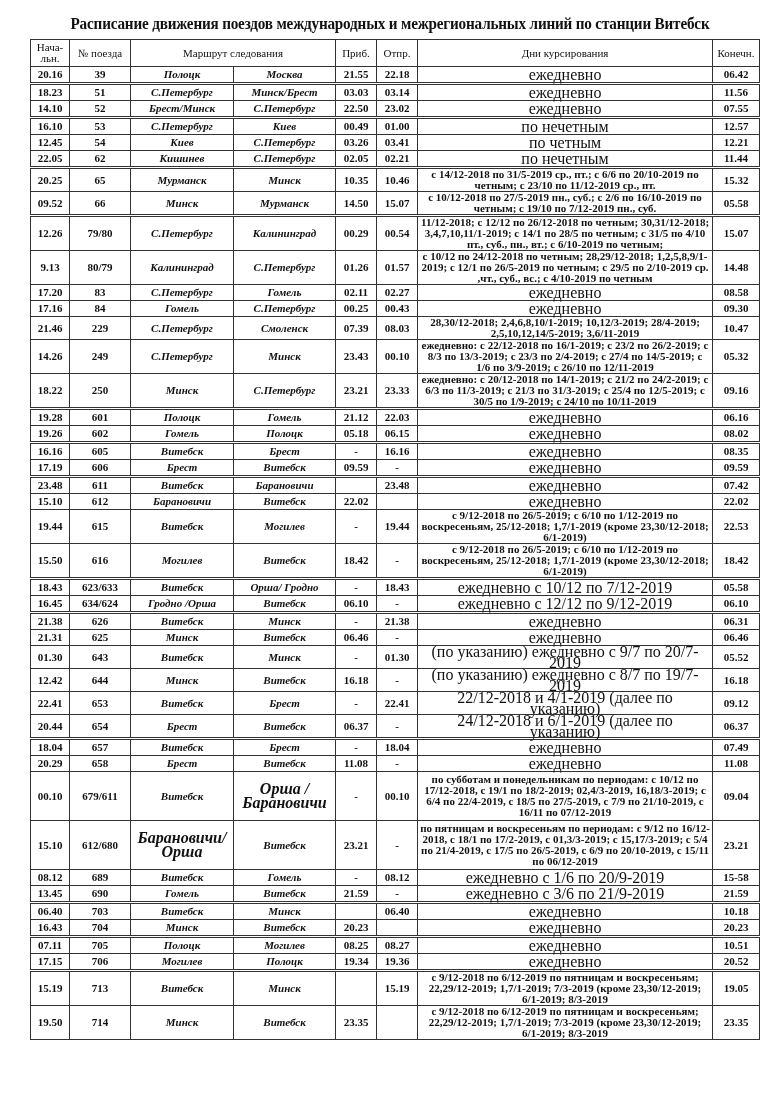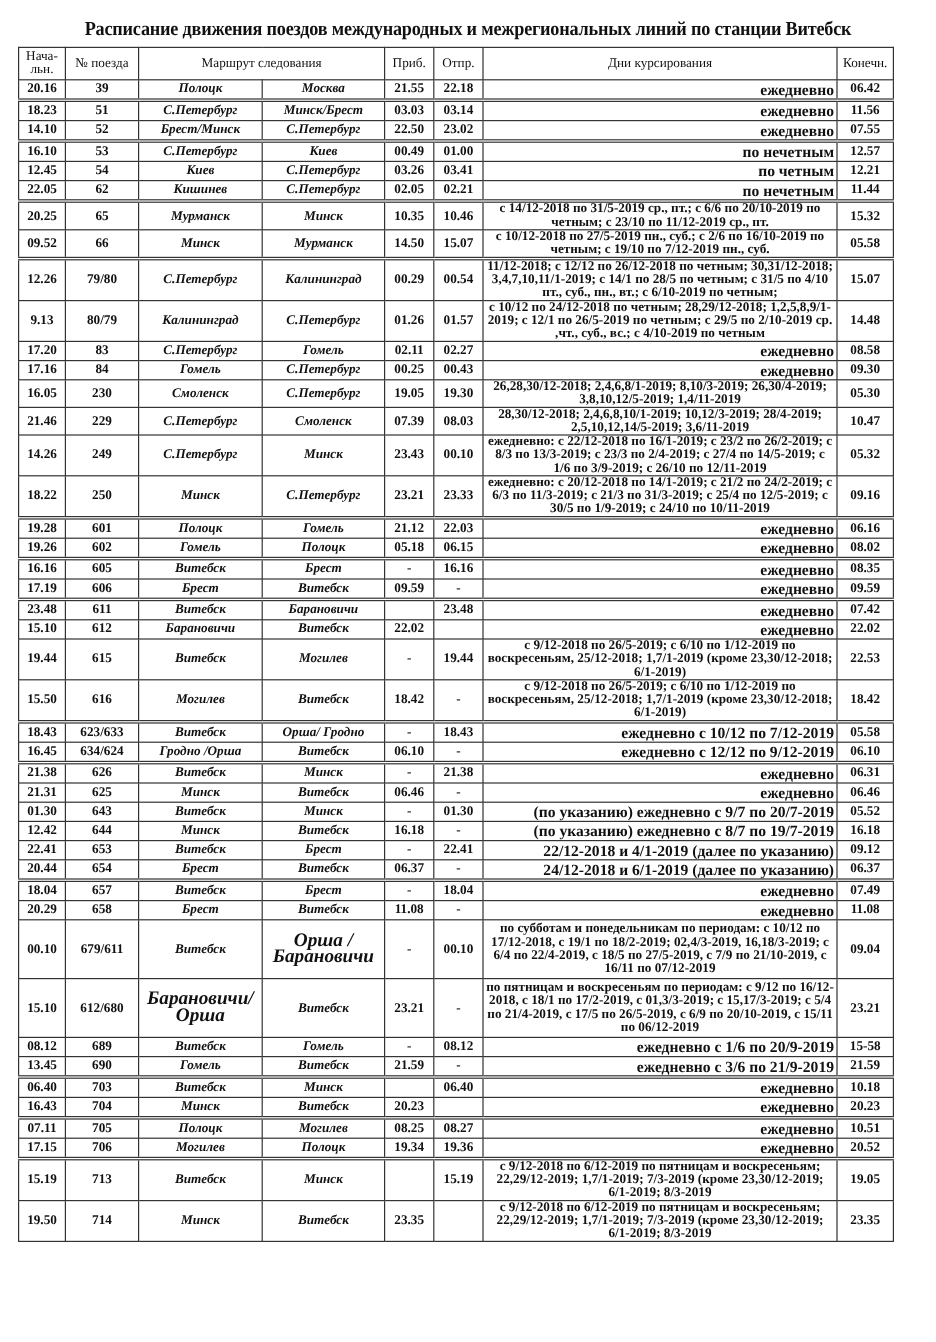--- a/index.html
+++ b/index.html
@@ -1,28 +1,28 @@
 <!DOCTYPE html>
 <html><head>
 <meta charset="utf-8">
 <style>
   html, body { margin: 0; padding: 0; background: #ffffff; }
   body { width: 780px; height: 1118px; position: relative; overflow: hidden;
          font-family: "Liberation Serif", "DejaVu Serif", serif; color: #111; }
   .title { position: absolute; top: 14px; left: 0; width: 780px; text-align: center;
            font-size: 16.5px; font-weight: bold; letter-spacing: -0.2px; transform: scaleX(0.92); transform-origin: center; }
-  table.sched { position: absolute; top: 39px; left: 15px; width: 729px; border-collapse: collapse;
+  table.sched { position: absolute; top: 39px; left: 30px; width: 729px; border-collapse: collapse;
                 table-layout: fixed; }
   table.sched td, table.sched th { border: 1px solid #333; padding: 0 2px; text-align: center;
                 vertical-align: middle; font-size: 11px; line-height: 11px; font-weight: bold; }
   table.sched th { font-weight: normal; font-size: 11px; height: 26px; line-height: 11px; }
   td.route { text-align: left; font-style: italic; font-size: 14.5px; padding-left: 4px; white-space: nowrap; overflow: hidden; }
   td.route.small { font-size: 16px; line-height: 14px; white-space: normal; }
   td.days { font-size: 9.3px; line-height: 10.3px; font-weight: bold; }
-  td.days.simple { font-size: 13px; font-weight: bold; text-align: right; }
+  td.days.simple { font-size: 16px; font-weight: normal; }
   td.num { font-size: 11px; font-weight: normal; }
   td.time { font-size: 11px; font-weight: normal; }
   tr.sep td { border-top: 3px double #333; }
   tr.r1 td { height: 15px; }
   tr.r2 td { height: 22px; }
   tr.r3 td { height: 32px; }
   tr.r5 td { height: 48px; }
 </style>
 </head>
 <body>
@@ -166,30 +166,20 @@
         <td class="time">17.16</td>
         <td class="num">84</td>
         <td class="route">Гомель</td>
         <td class="route">С.Петербург</td>
         <td class="time">00.25</td>
         <td class="time">00.43</td>
         <td class="days simple">ежедневно</td>
         <td class="time">09.30</td>
       </tr>
       <tr class="r2">
-        <td class="time">16.05</td>
-        <td class="num">230</td>
-        <td class="route">Смоленск</td>
-        <td class="route">С.Петербург</td>
-        <td class="time">19.05</td>
-        <td class="time">19.30</td>
-        <td class="days">26,28,30/12-2018; 2,4,6,8/1-2019; 8,10/3-2019; 26,30/4-2019; 3,8,10,12/5-2019; 1,4/11-2019</td>
-        <td class="time">05.30</td>
-      </tr>
-      <tr class="r2">
         <td class="time">21.46</td>
         <td class="num">229</td>
         <td class="route">С.Петербург</td>
         <td class="route">Смоленск</td>
         <td class="time">07.39</td>
         <td class="time">08.03</td>
         <td class="days">28,30/12-2018; 2,4,6,8,10/1-2019; 10,12/3-2019; 28/4-2019; 2,5,10,12,14/5-2019; 3,6/11-2019</td>
         <td class="time">10.47</td>
       </tr>
       <tr class="r3">

